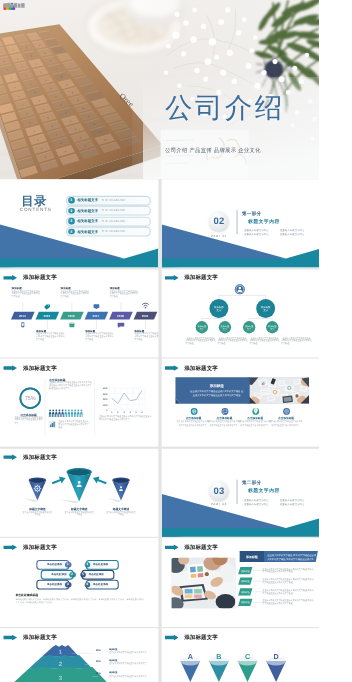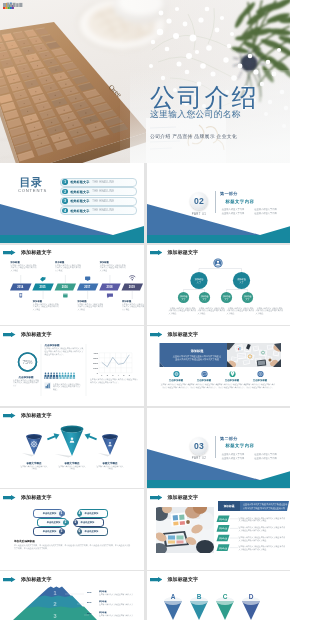--- a/index.html
+++ b/index.html
@@ -543,21 +543,20 @@
             <rect x="0" y="1" width="3" height="4"></rect>
             <rect x="3.6" y="0.6" width="2.6" height="4.4"></rect>
             <rect x="6.8" y="1.4" width="2.2" height="3.6"></rect>
             <rect x="9.6" y="0.8" width="3" height="4.2"></rect>
             <rect x="13.2" y="1.2" width="2.4" height="3.8"></rect>
             <rect x="16.2" y="0.9" width="3.2" height="4.1"></rect>
           </g>
       </svg>
     </div>
     <div class="hero-title">公司介绍</div>
-    <div class="hero-sub">这里输入您公司的名称</div>
     <div class="hero-kw">公司介绍 产品宣传 品牌展示 企业文化</div>
   </div>
 
   <div class="grid" id="grid">
 
     <div class="slide" id="s-contents" style="left:0;top:163px">
       <svg class="bgshape" width="144" height="81" viewBox="0 0 144 81" style="position:absolute;left:0;top:0">
         <path d="M0 41 L113 72 L0 81 Z" fill="#4274aa"></path>
         <path d="M0 72 L113 72 L144 63 L144 81 L0 81 Z" fill="#17889f"></path>
       </svg>

